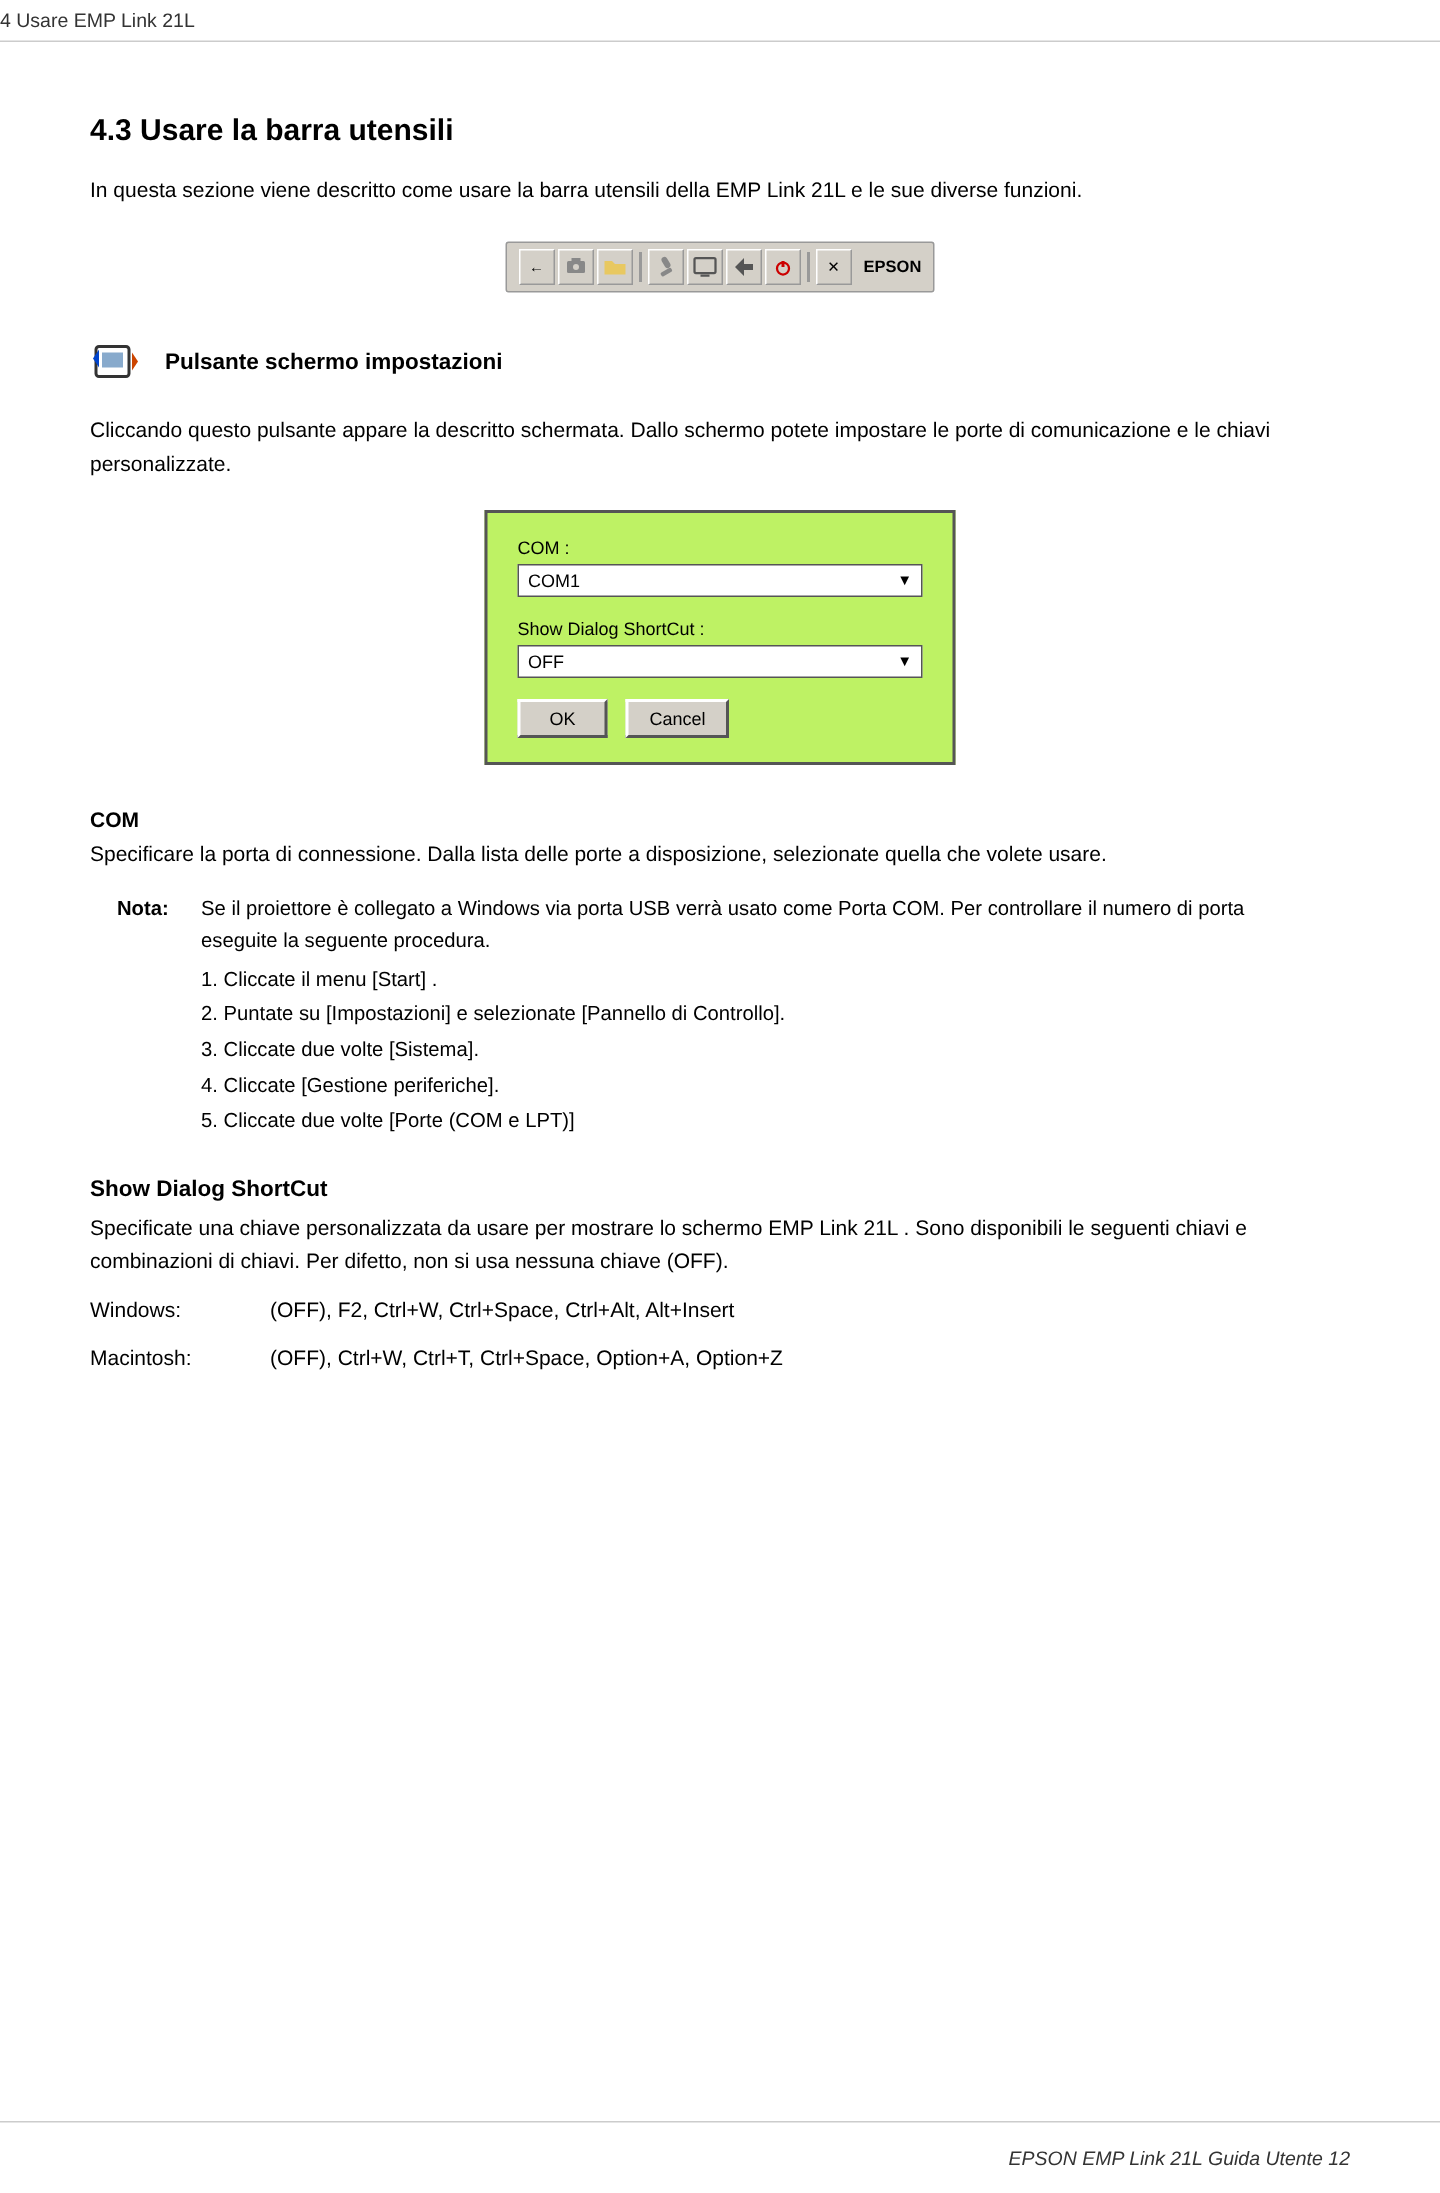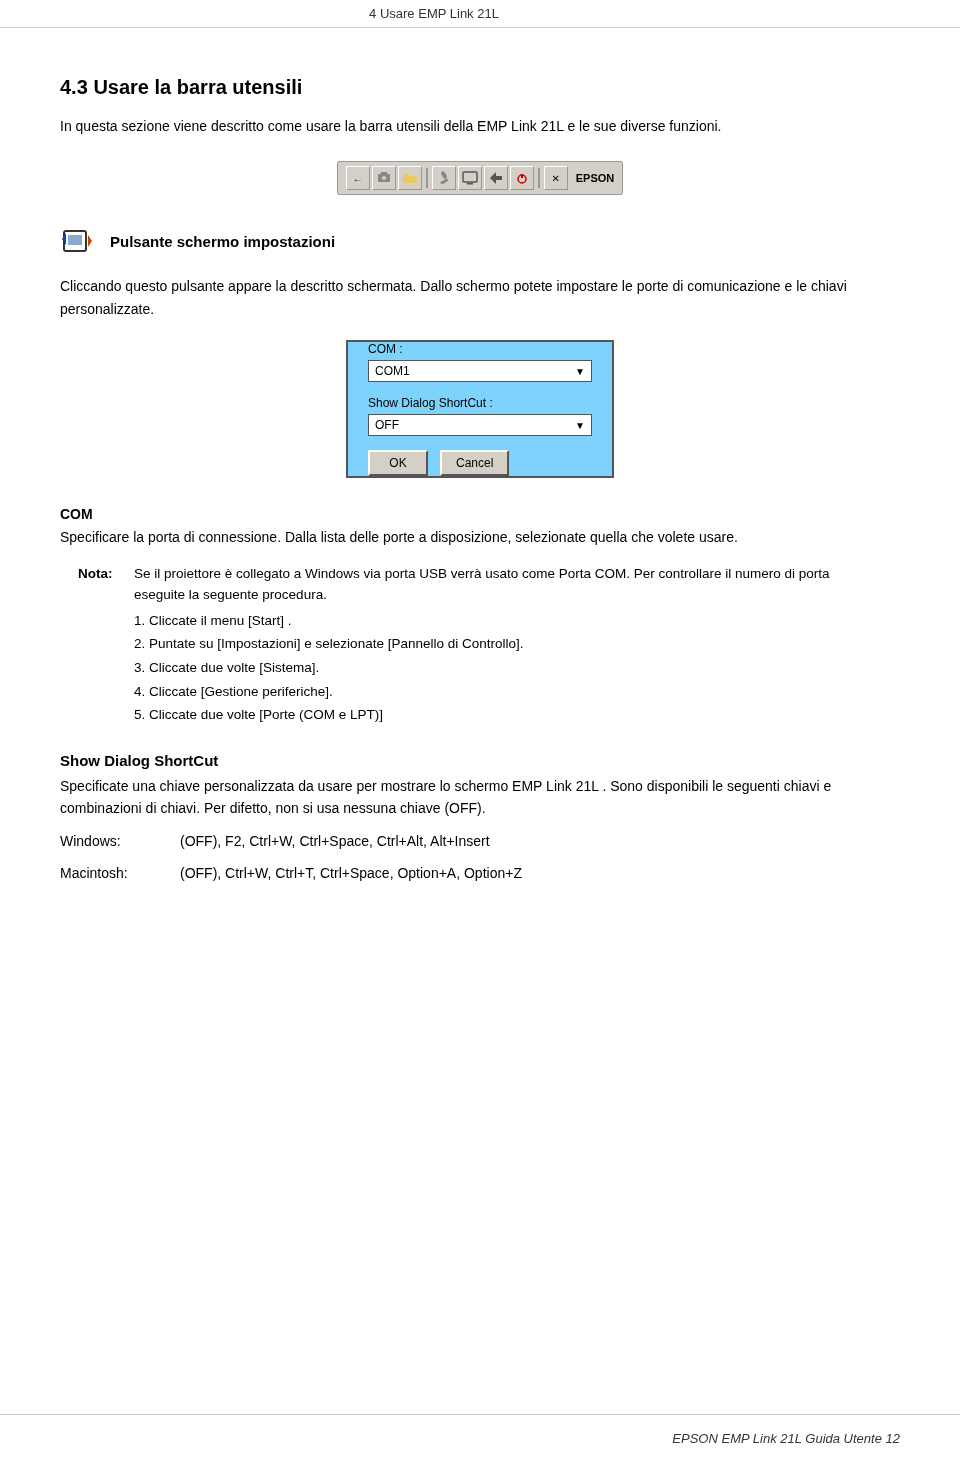--- a/index.html
+++ b/index.html
@@ -17,21 +17,21 @@
       min-height: 1400px;
     }
     .header-bar {
       position: absolute;
       top: 0;
       left: 0;
       right: 0;
       height: 28px;
       display: flex;
       align-items: center;
-      justify-content: center;
+      justify-content: flex-start;
       padding-right: 92px;
       border-bottom: 1px solid #ccc;
     }
     .header-title {
       font-size: 13px;
       color: #333;
     }
     .footer-bar {
       position: absolute;
       bottom: 0;
@@ -125,24 +125,24 @@
       font-size: 14px;
       line-height: 1.6;
       margin-bottom: 20px;
     }
     .dialog-image {
       display: flex;
       justify-content: center;
       margin: 20px 0 28px 0;
     }
     .dialog-mockup {
-      width: 268px;
+      width: 314px;
       border: 2px solid #555;
-      background: #7dd3fc;
-      padding: 0 20px;
+      background: #bef264;
+      padding: 16px 20px;
       font-size: 13px;
     }
     .dialog-field-label {
       font-size: 12px;
       margin-bottom: 4px;
       color: #000;
     }
     .dialog-select {
       width: 100%;
       background: #fff;

